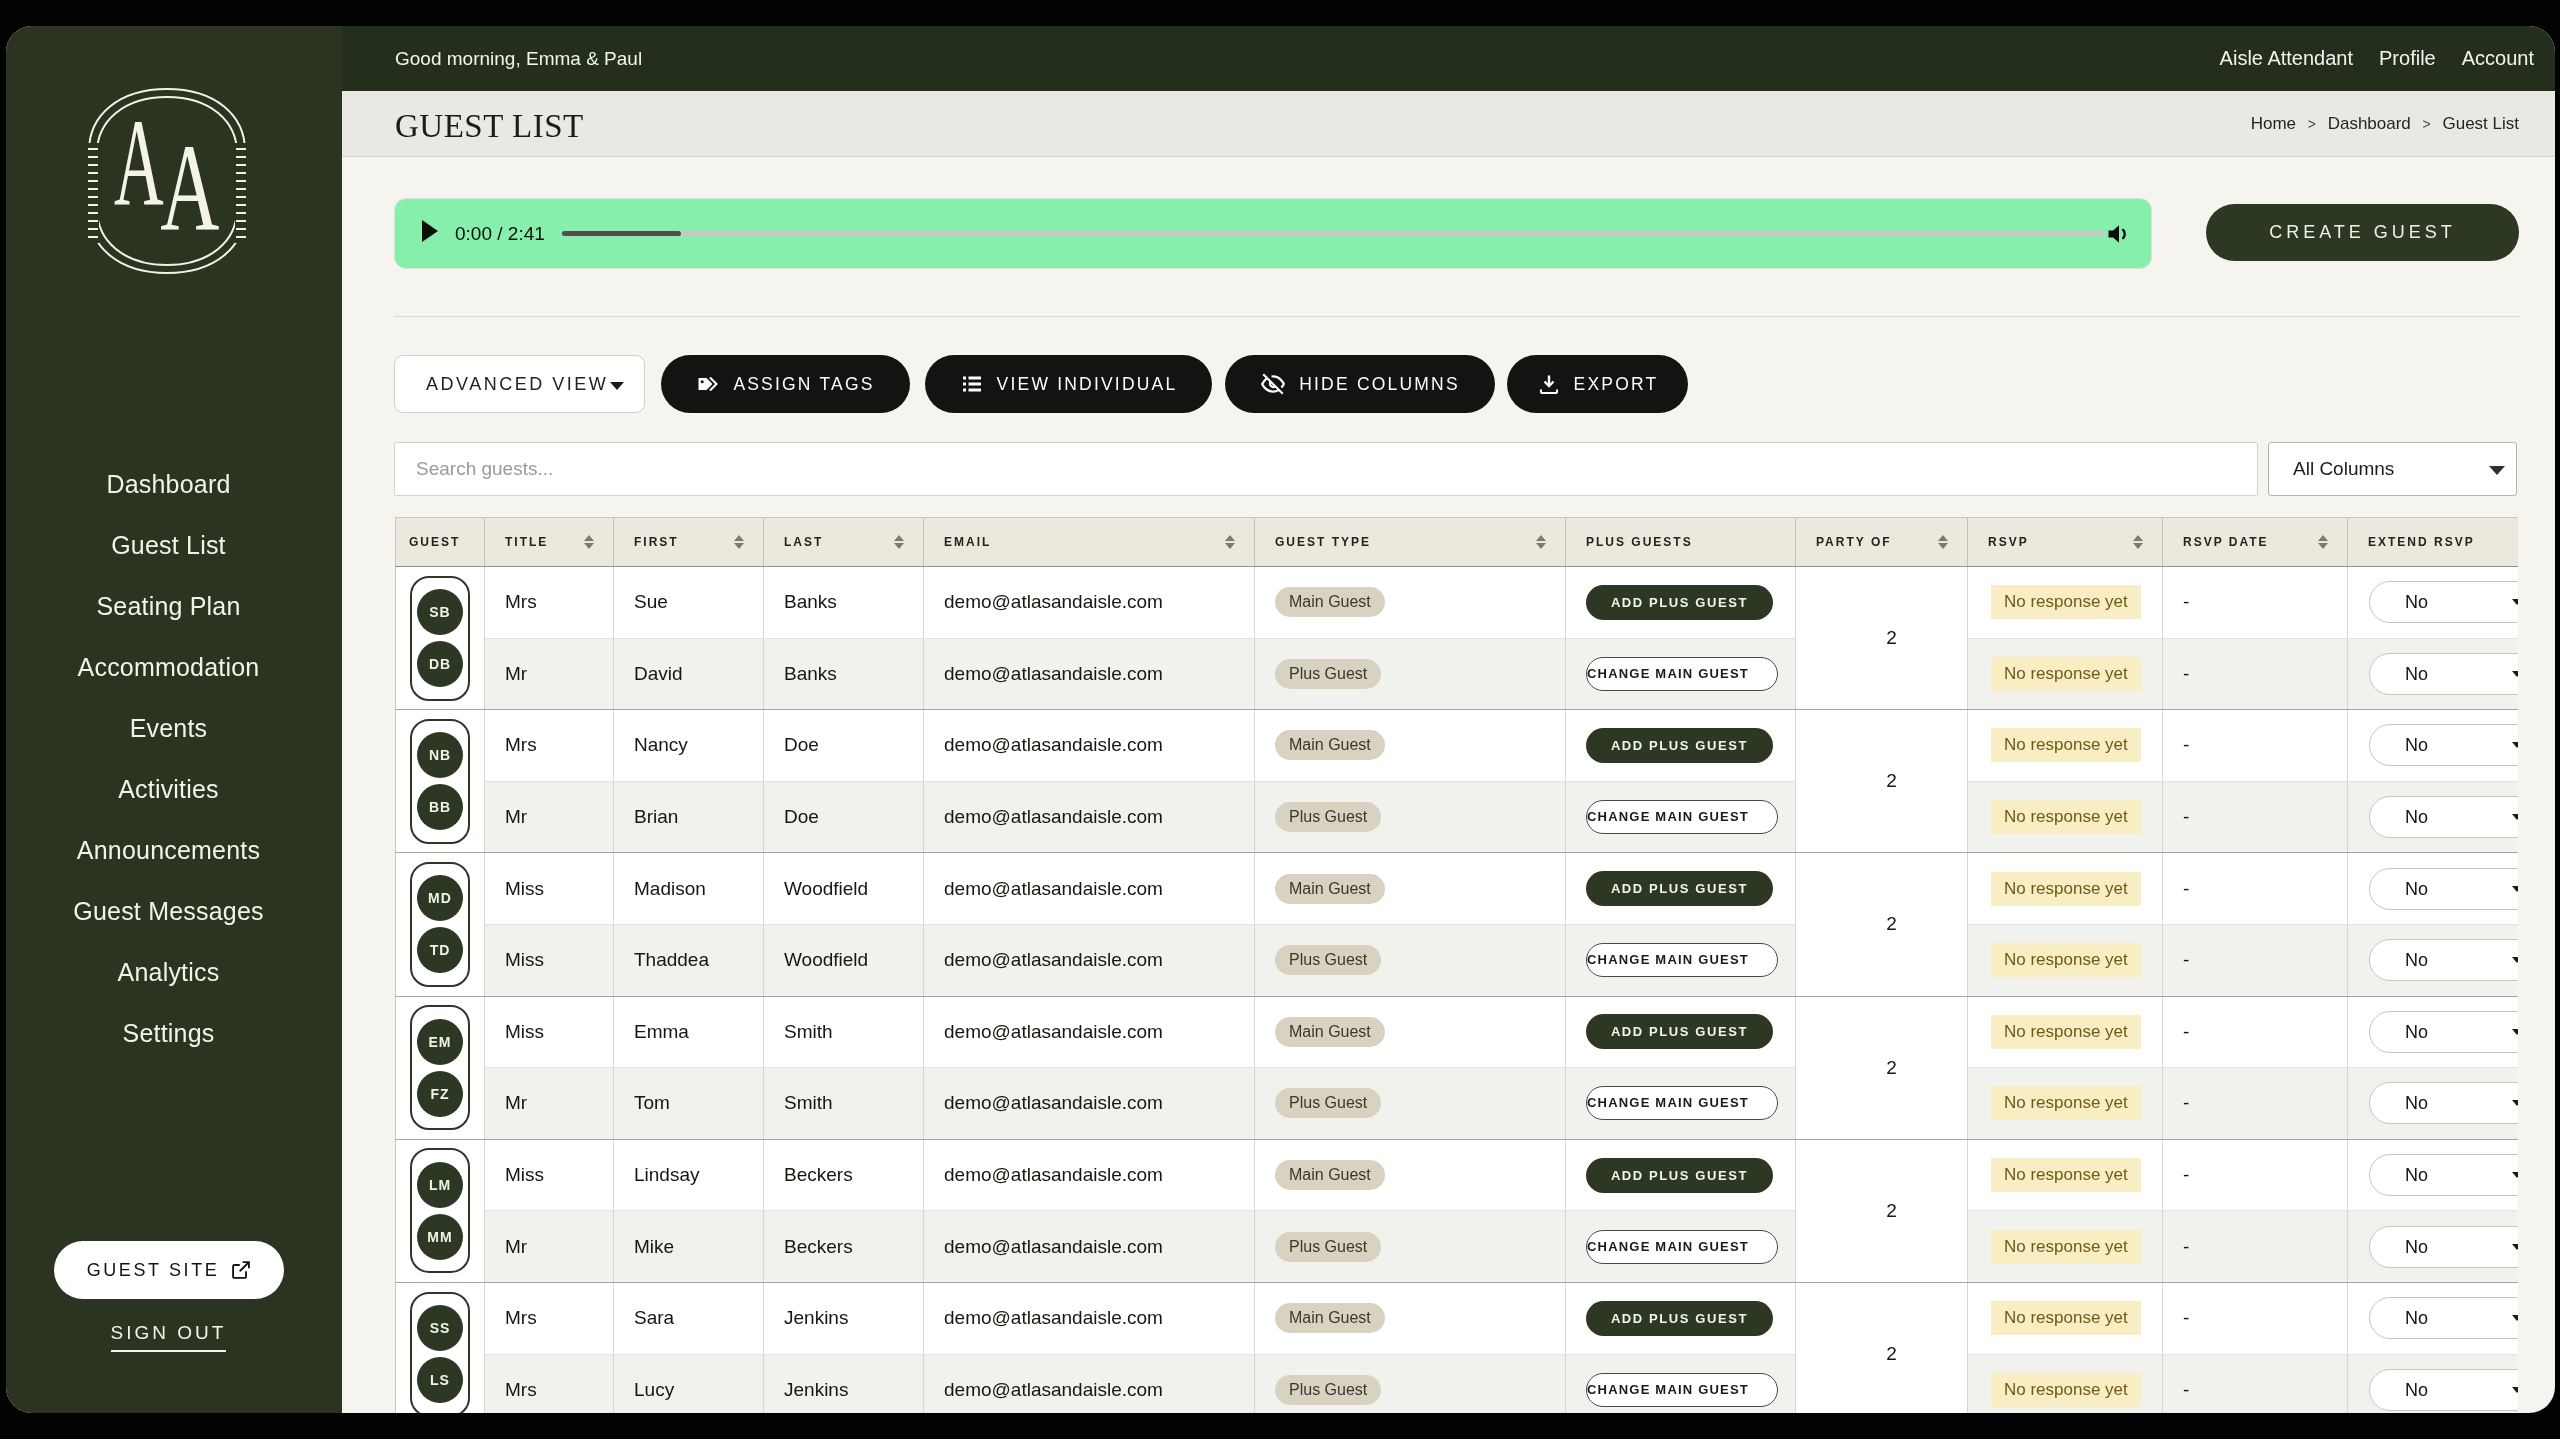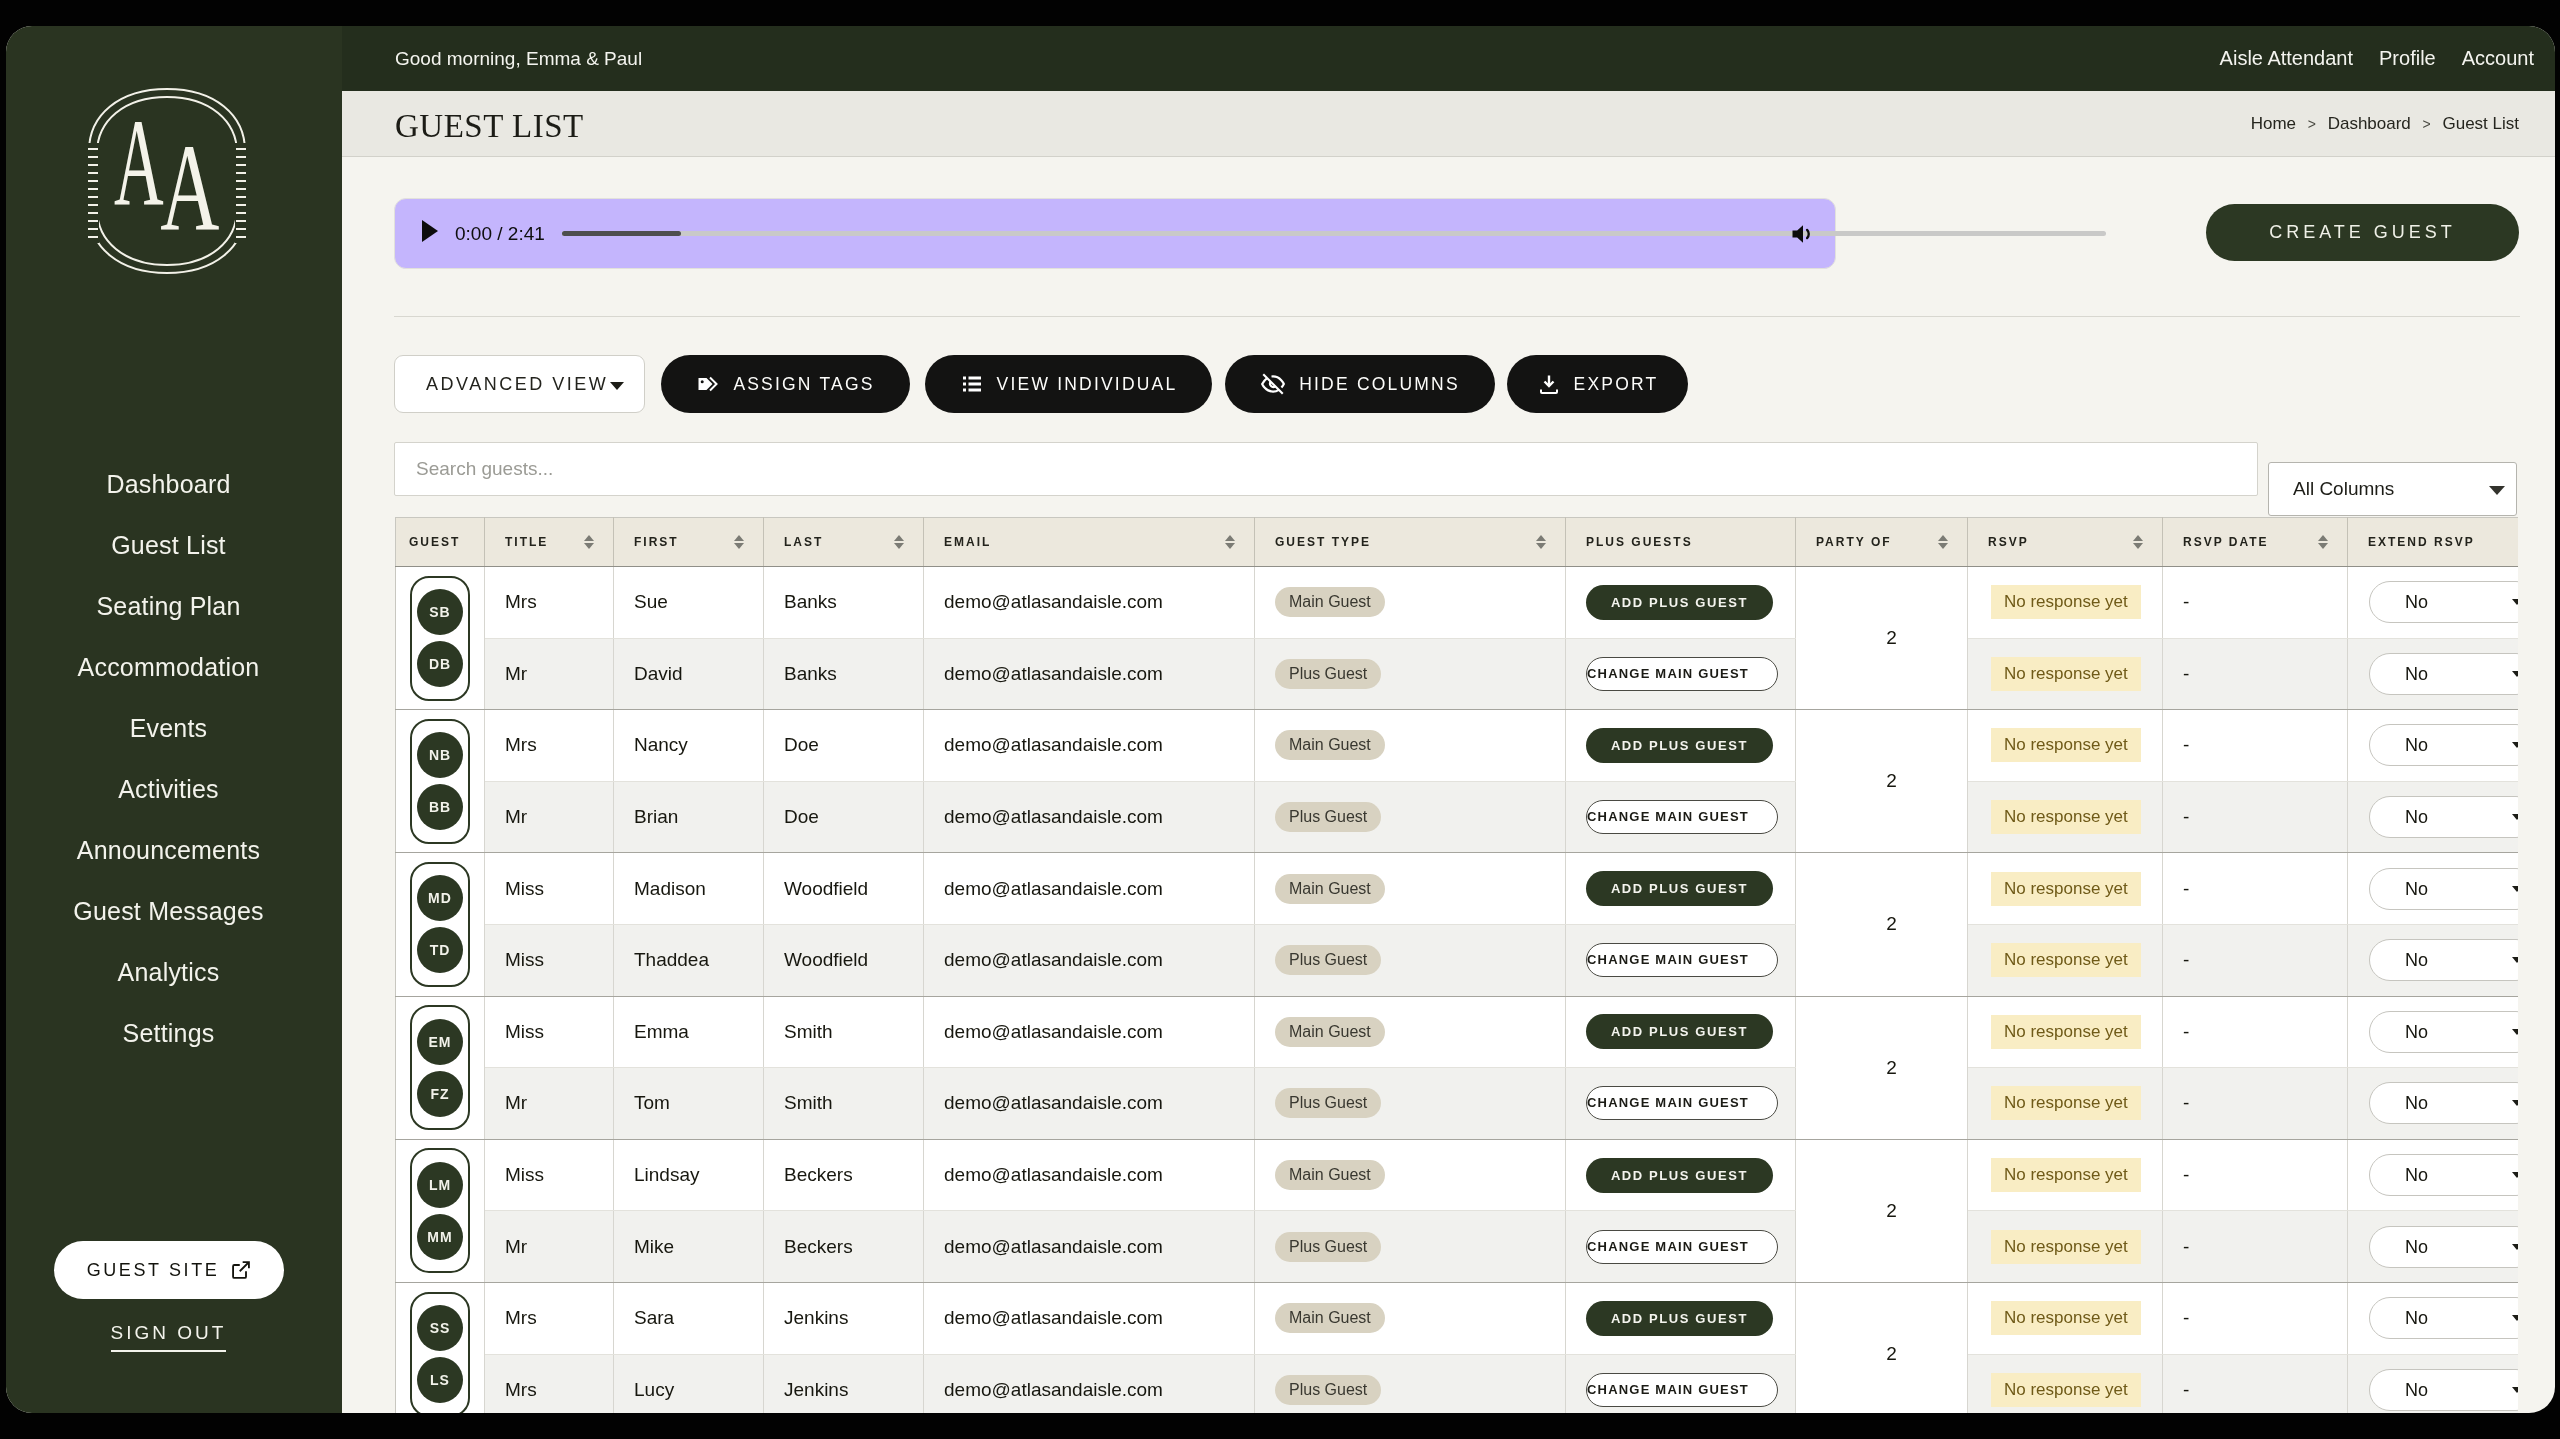--- a/index.html
+++ b/index.html
@@ -27,22 +27,22 @@
 #toplinks span { margin-left:26px; }
 
 #band { position:absolute; left:336px; top:65px; right:0; height:66px; background:#e9e8e2;
   border-bottom:1px solid #d2d1ca; }
 #band h1 { position:absolute; left:53px; top:17px; font-family:"Liberation Serif", serif;
   font-weight:400; font-size:33px; letter-spacing:0.5px; color:#1c1c16; }
 #crumb { position:absolute; right:36px; top:0; height:66px; line-height:66px;
   font-size:17px; color:#26261f; }
 #crumb .sep { color:#4a4a42; margin:0 7px; font-size:14px; }
 
-#player { position:absolute; left:388px; top:172px; width:1442px; height:71px;
-  background:#c4b5fd; border:1px solid #e2e1dc; border-radius:12px; }
+#player { position:absolute; left:388px; top:172px; width:1758px; height:71px;
+  background:#86efac; border:1px solid #e2e1dc; border-radius:12px; }
 #play { position:absolute; left:27px; top:21px; width:0; height:0;
   border-left:16px solid #0c0c0c; border-top:11px solid transparent; border-bottom:11px solid transparent; }
 #ptime { position:absolute; left:60px; top:0; height:69px; line-height:69px; font-size:19px; color:#0e0e0e; }
 #track { position:absolute; left:167px; top:32px; width:1544px; height:5px;
   background:#c9c9c8; border-radius:3px; }
 #track .done { position:absolute; left:0; top:0; width:119px; height:5px; background:#4e4e4e; border-radius:3px; }
 #vol { position:absolute; right:18px; top:21px; }
 
 #create { position:absolute; left:2200px; top:178px; width:313px; height:57px;
   background:#2c3823; border-radius:29px; color:#eff0e7; font-size:18px; letter-spacing:4px;
@@ -59,21 +59,21 @@
 #btag  { left:655px;  width:249px; }
 #bview { left:919px;  width:287px; }
 #bhide { left:1219px; width:270px; }
 #bexp  { left:1501px; width:181px; }
 
 #search { position:absolute; left:388px; top:416px; width:1864px; height:54px; background:#fff;
   border:1px solid #d4d3cc; border-radius:2px; line-height:52px; padding-left:21px;
   font-size:19px; color:#9b9b95; }
 #allcol { position:absolute; left:2262px; top:416px; width:249px; height:54px; background:#fff;
   border:1px solid #b5b4ae; border-radius:3px; line-height:52px; padding-left:24px;
-  font-size:19px; color:#1d1d17;margin-top:20px; }
+  font-size:19px; color:#1d1d17; }
 #allcol .car { position:absolute; right:11px; top:23px; width:0; height:0;
   border-left:8px solid transparent; border-right:8px solid transparent; border-top:9px solid #32322c; }
 
 #tblwrap { position:absolute; left:389px; top:491px; width:2123px; height:905px; overflow:hidden; }
 #tbl { width:2125px; border-collapse:collapse; table-layout:fixed; background:#fff; }
 #tbl th { background:#ece8dd; height:49px; font-size:12px; letter-spacing:2px; font-weight:700;
   color:#23231c; text-align:left; padding:0 0 0 20px; border-right:1px solid #c4c1b6;
   border-top:1px solid #c8c7c0; border-bottom:1px solid #908f88; position:relative; white-space:nowrap; }
 #tbl th.g { padding-left:13px; }
 #tbl td { height:71.6px; font-size:19px; color:#17170f; padding:0 0 0 20px;

